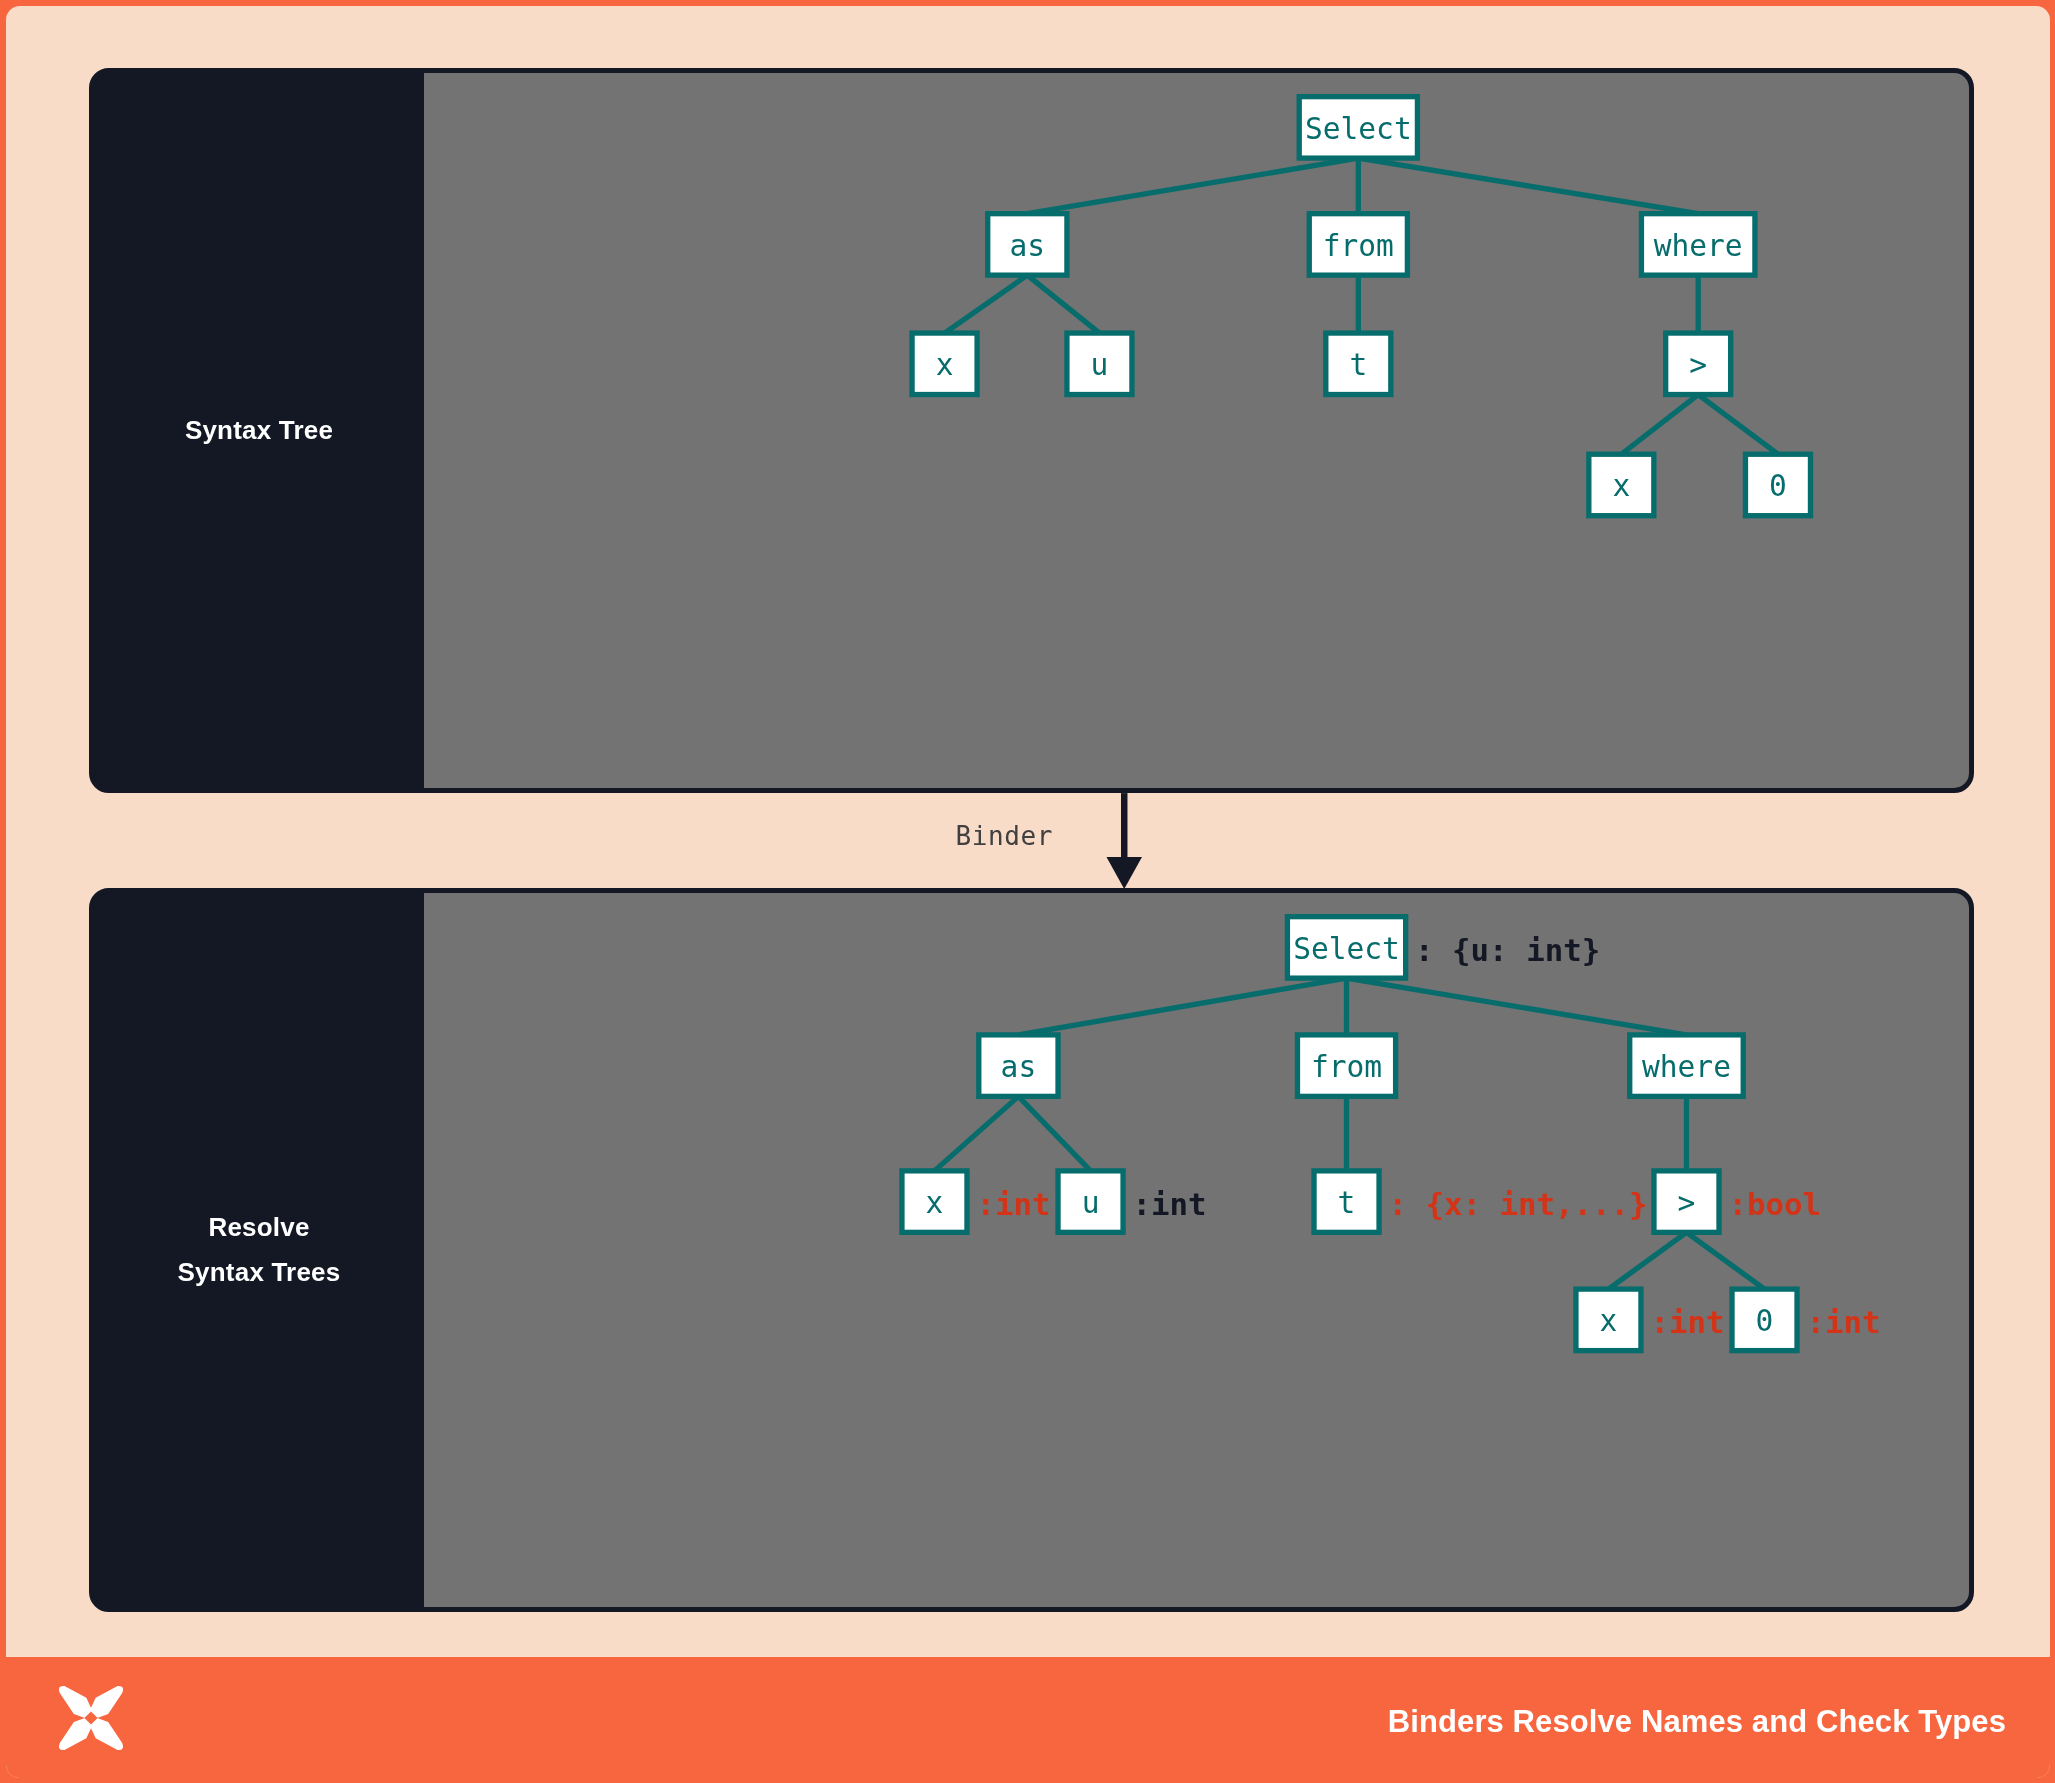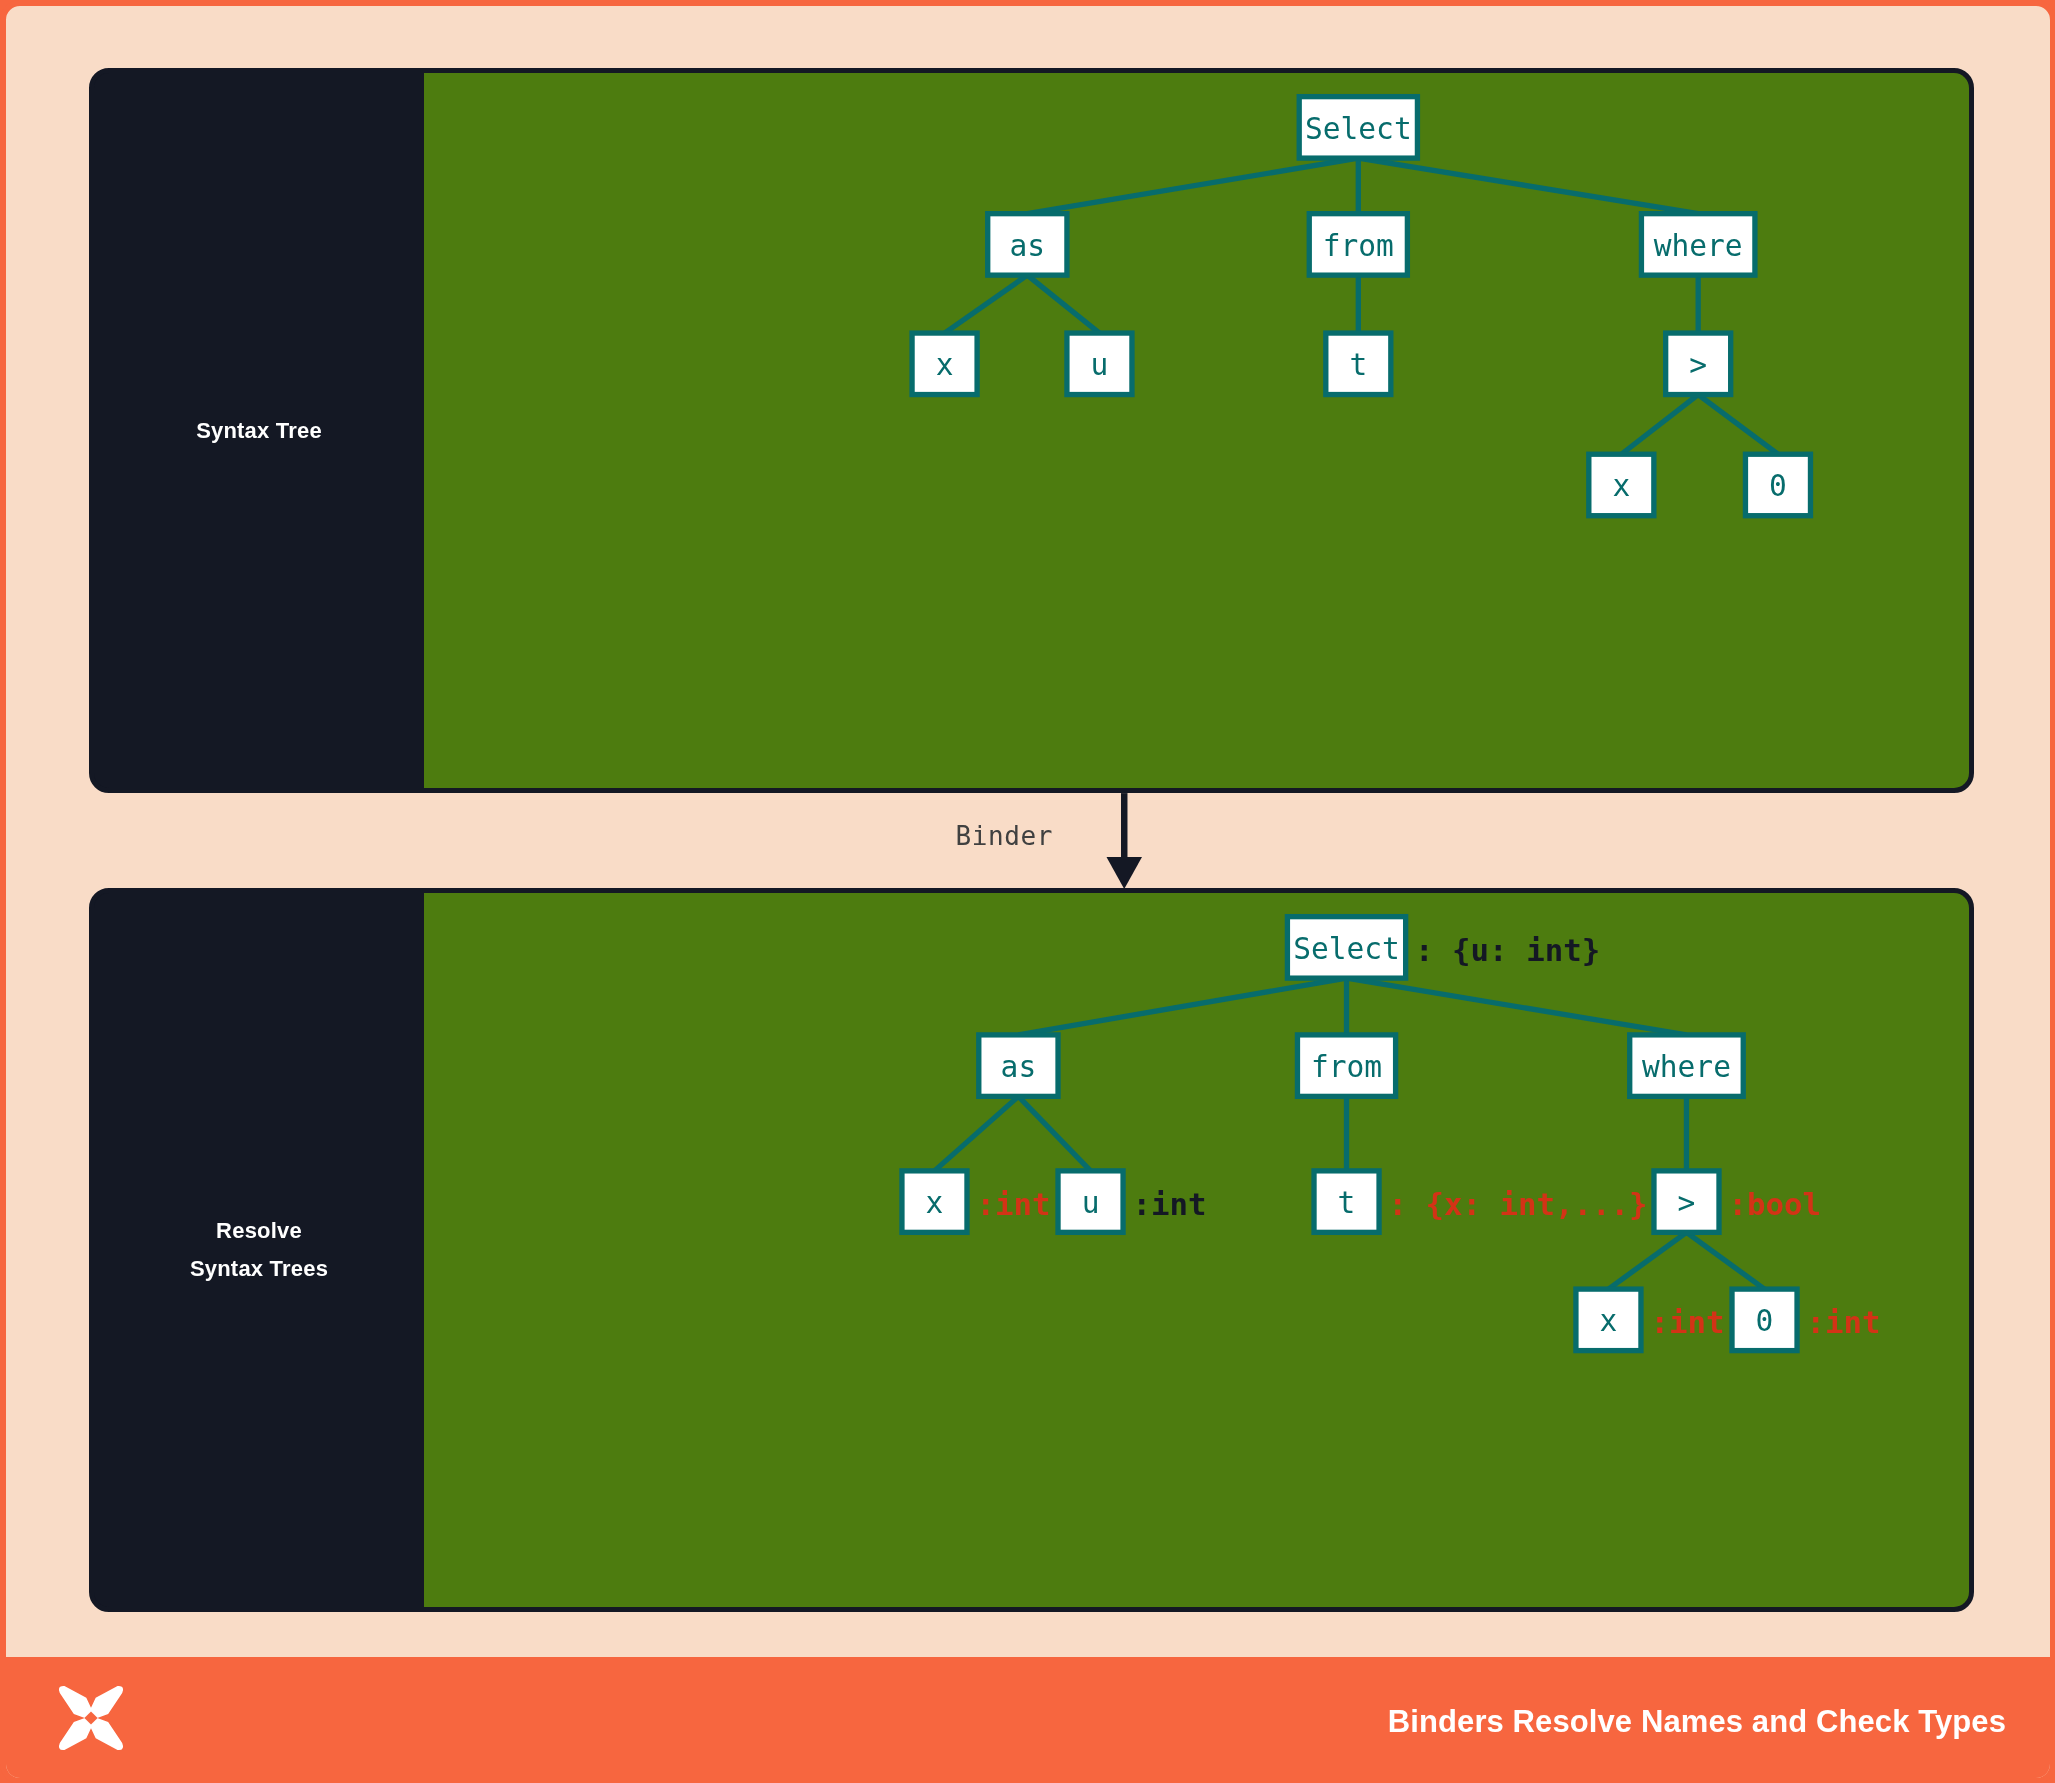--- a/index.html
+++ b/index.html
@@ -32,28 +32,28 @@
 
   .panel-label{
     width:330px;
     flex:0 0 330px;
     background:#141824;
     color:#ffffff;
     display:flex;
     align-items:center;
     justify-content:center;
     text-align:center;
-    font-size:22px;
+    font-size:26px;
     font-weight:bold;
     line-height:1.72;
     letter-spacing:0.2px;
   }
   .panel-canvas{
     flex:1 1 auto;
-    background:#4d7c0f;
+    background:#737373;
     position:relative;
     overflow:hidden;
   }
   .panel-canvas svg{display:block;}
 
   
   #binder-zone{
     position:absolute;
     left:858px;top:787px;width:414px;height:96px;
   }

